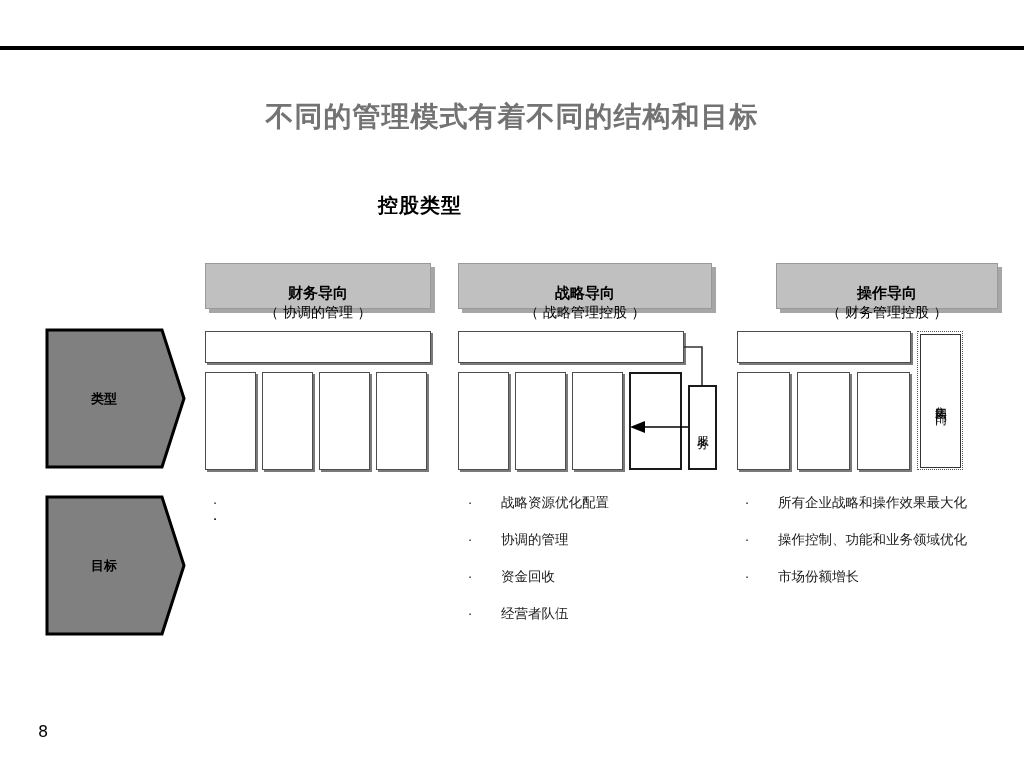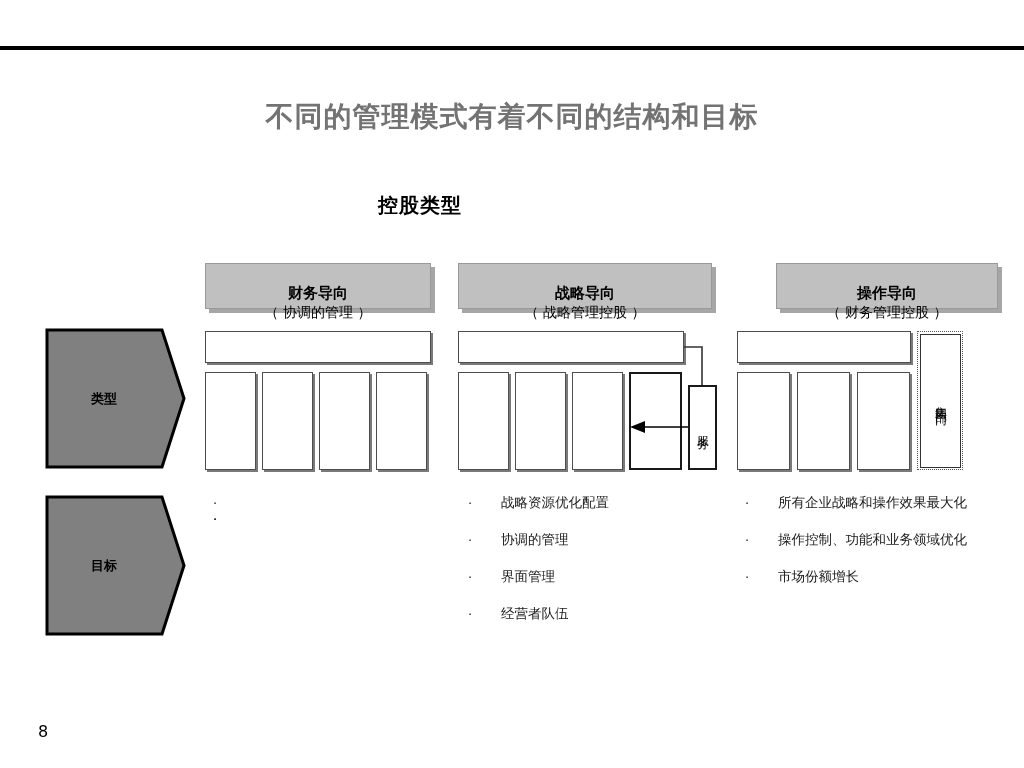--- a/index.html
+++ b/index.html
@@ -282,21 +282,21 @@
     <div class="bullet-item">
       <span class="bullet-dot">·</span>
       <span class="bullet-text">战略资源优化配置</span>
     </div>
     <div class="bullet-item">
       <span class="bullet-dot">·</span>
       <span class="bullet-text">协调的管理</span>
     </div>
     <div class="bullet-item">
       <span class="bullet-dot">·</span>
-      <span class="bullet-text">界面管理</span>
+      <span class="bullet-text">资金回收</span>
     </div>
     <div class="bullet-item">
       <span class="bullet-dot">·</span>
       <span class="bullet-text">经营者队伍</span>
     </div>
   </div>
 
   <div class="bullet-col" id="bullets3">
     <div class="bullet-item">
       <span class="bullet-dot">·</span>

